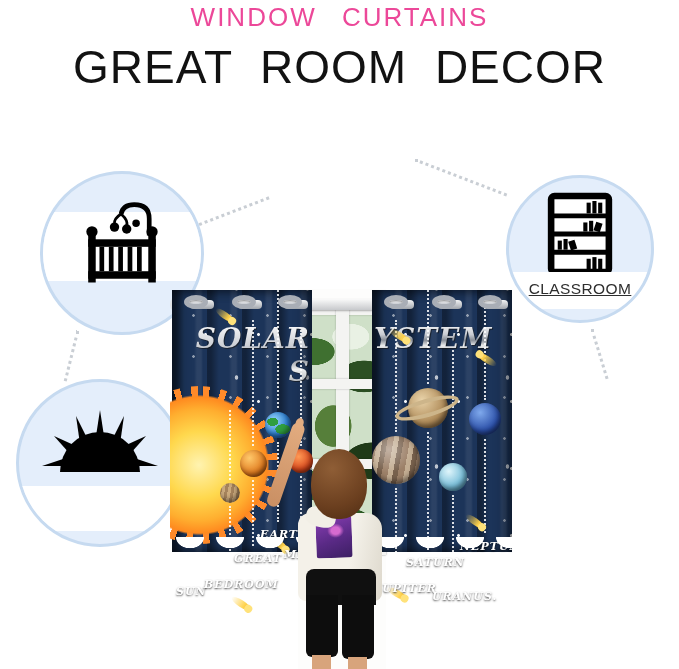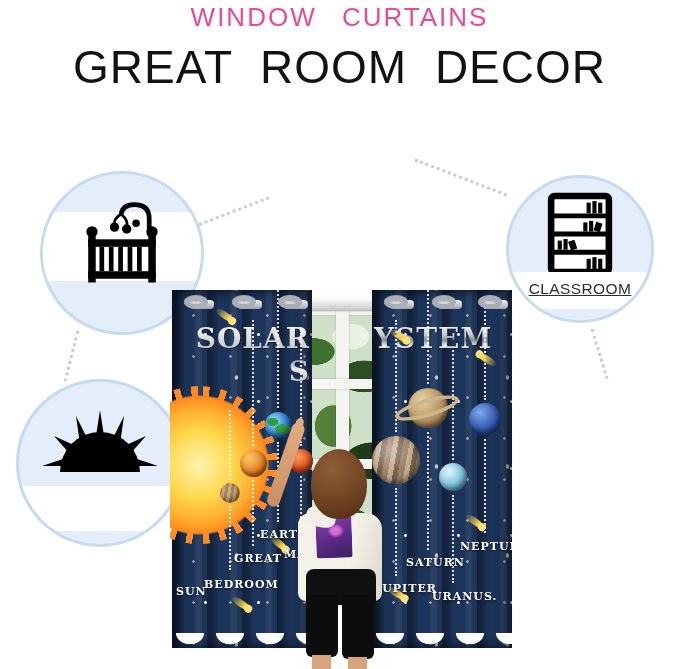--- a/index.html
+++ b/index.html
@@ -55,30 +55,30 @@
       radial-gradient(38px 24px at 20% 72%,#35652c 60%,transparent 62%),
       radial-gradient(44px 28px at 55% 88%,#2c5a24 60%,transparent 62%),
       radial-gradient(26px 18px at 60% 12%,#e9f1e4 70%,transparent 72%);}
   .wbar{position:absolute;background:#f4f4f2;box-shadow:0 0 2px rgba(0,0,0,.25);}
   
   .rod{position:absolute;left:4px;top:16px;width:334px;height:11px;border-radius:6px;
        background:linear-gradient(#fafafa,#c7c9cc);box-shadow:0 1px 2px rgba(0,0,0,.3);}
   .finial{position:absolute;left:0;top:13px;width:18px;height:17px;border-radius:45%;
           background:linear-gradient(100deg,#e9eaec,#a9adb3);}
   
-  .panel{position:absolute;top:7px;width:140px;height:358px;background-color:#1c3459;
+  .panel{position:absolute;top:7px;width:140px;height:262px;background-color:#1c3459;
     background-image:
       radial-gradient(rgba(255,255,255,.95) 1px,transparent 1.6px),
       radial-gradient(rgba(255,255,255,.7) 1.4px,transparent 2.1px),
       radial-gradient(rgba(255,255,255,.5) 1px,transparent 1.5px),
       repeating-linear-gradient(90deg,rgba(0,0,0,.34) 0 4px,rgba(0,0,0,0) 12px 22px,
         rgba(255,255,255,.07) 25px 29px,rgba(0,0,0,0) 31px 35px);
     background-size:53px 67px,71px 89px,37px 41px,100% 100%;
     background-position:7px 11px,29px 43px,3px 5px,0 0;
-    box-shadow:inset 7px 0 12px rgba(0,0,0,.45),inset -7px 0 12px rgba(0,0,0,.45);}
+    box-shadow:inset 7px 0 12px rgba(0,0,0,.45),inset -7px 0 12px rgba(0,0,0,.45);font-style:italic;}
   #panelL{left:2px;}
   #panelR{left:202px;}
   .hem{position:absolute;left:-2px;right:-2px;bottom:-1px;height:16px;
        background:radial-gradient(20px 16px at 50% 0,#fff 68%,rgba(255,255,255,0) 72%) repeat-x;
        background-size:40px 16px;}
   .grombar{position:absolute;top:10px;width:24px;height:9px;border-radius:4px;
        background:linear-gradient(#f2f3f4,#9fa4ab);}
   .grommet{position:absolute;top:5px;width:24px;height:14px;border-radius:50%;
        border:5px solid #a9aeb6;background:linear-gradient(#fdfdfd,#cfd3d8);
        box-shadow:inset 0 1px 2px rgba(0,0,0,.45);box-sizing:border-box;}

